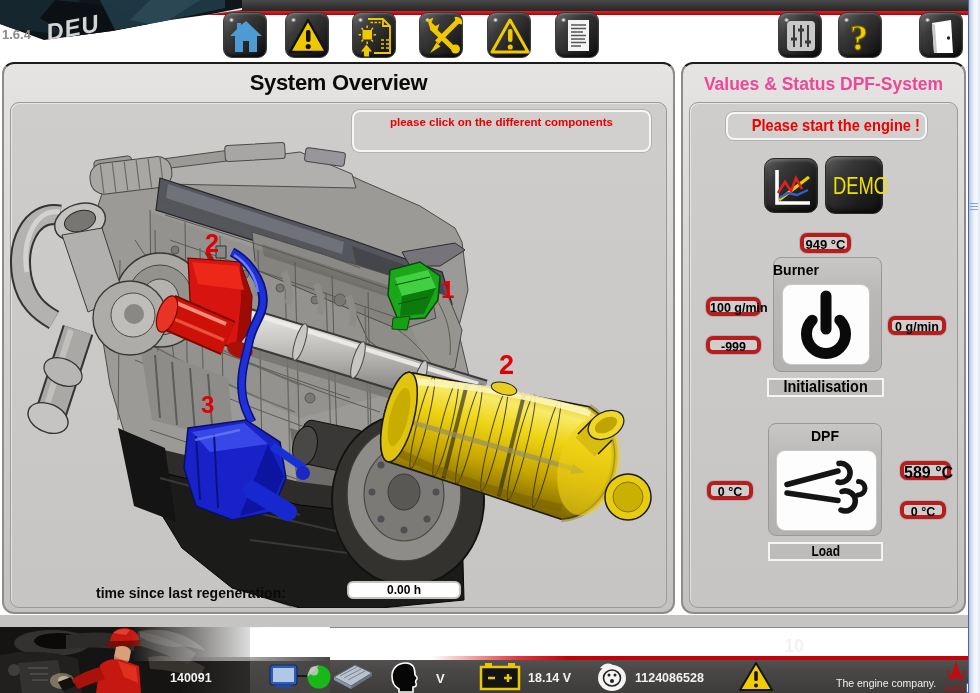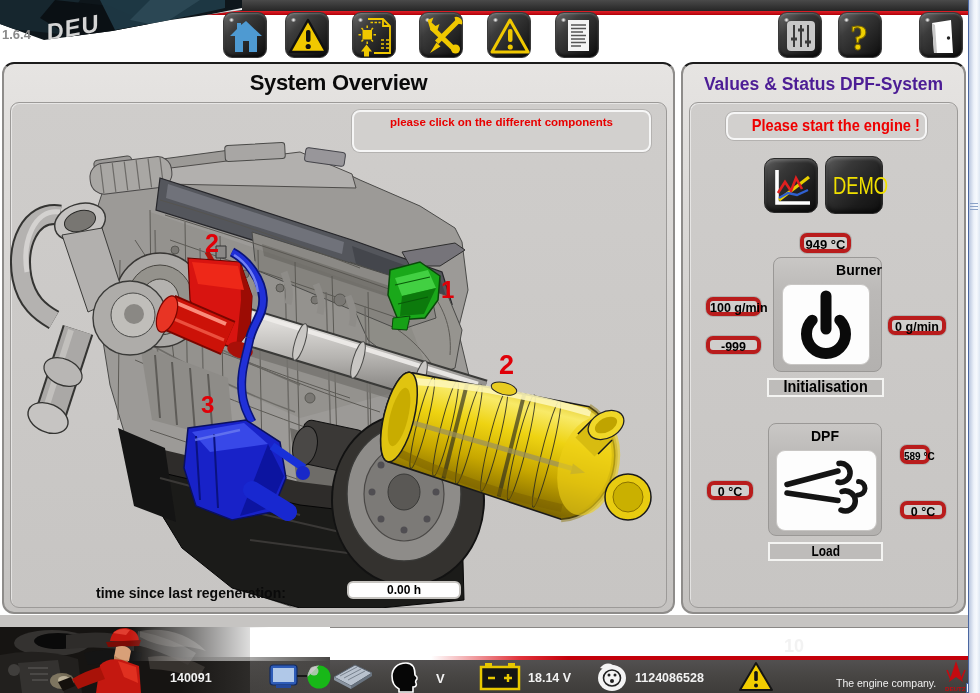--- a/index.html
+++ b/index.html
@@ -14,21 +14,21 @@
 .tbtn{top:12px;width:44px;height:46px;border-radius:9px;background:linear-gradient(135deg,#6a6a6a 0%,#3c3c3c 30%,#1e1e1e 75%,#0c0c0c 100%);box-shadow:inset 0 1px 2px rgba(255,255,255,.25), inset 0 -2px 3px rgba(0,0,0,.6);border:1px solid #3a3a3a}
 .glint{position:absolute;left:5px;top:5px;width:5px;height:4px;border-radius:50%;background:radial-gradient(circle,#ffffff 0%,rgba(255,255,255,.1) 80%)}
 .tbtn svg{position:absolute;left:0;top:0}
 
 .panel{background:linear-gradient(180deg,#e6e4e2 0%,#d4d2d0 45%,#c4c2c0 100%);border:2px solid #8e8c8a;border-top-color:#1c1c1c;border-radius:12px}
 .inner{background:linear-gradient(180deg,#cfcdcb,#c7c5c3);border:1px solid #9c9a98;border-radius:9px;box-shadow:inset 1px 1px 0 rgba(255,255,255,.5)}
 #lpanel{left:2px;top:62px;width:673px;height:552px}
 #lhead{left:2px;top:70px;width:673px;text-align:center;font-size:22px;font-weight:bold;color:#0a0a0a;letter-spacing:-.3px}
 #linner{left:10px;top:102px;width:657px;height:506px}
 #rpanel{left:681px;top:62px;width:285px;height:552px}
-#rhead{left:681px;top:74px;width:285px;text-align:center;font-size:17.5px;font-weight:bold;color:#4c1d95}
+#rhead{left:681px;top:74px;width:285px;text-align:center;font-size:17.5px;font-weight:bold;color:#ec4899}
 #rinner{left:689px;top:102px;width:269px;height:506px}
 
 .msgbox{background:#d2d0ce;border:2px solid #f6f6f6;border-radius:8px;box-shadow:0 0 0 1px #b4b2b0}
 #lmsg{left:352px;top:110px;width:299px;height:42px}
 #lmsgtext{left:352px;top:116px;width:299px;text-align:center;font-size:11.5px;font-weight:bold;color:#e80000}
 #rmsg{left:726px;top:112px;width:201px;height:28px}
 #rmsgtext{left:726px;top:116px;width:219px;text-align:center;font-size:17px;font-weight:bold;color:#ee0000}
 
 .vbox{background:#d0cecc;border:4px solid #b91c1c;border-radius:7px;box-shadow:0 0 0 1px #b2b0ae;text-align:center;font-weight:bold;color:#000;font-size:12.5px;white-space:nowrap}
 
@@ -411,21 +411,21 @@
         <path d="M14 41 L44 18" stroke="#e8d000" stroke-width="3.2"></path>
         <path d="M13 34 L20 23 L26 32 L31 19 L37 30" stroke="#e02020" stroke-width="2.6"></path>
         <path d="M14 39 L23 34 L32 36 L43 31" stroke="#3060d0" stroke-width="2.4"></path>
       </g>
     </svg></div>
 <div class="abs kbtn" style="left:825px;top:156px;width:58px;height:58px;color:#f0e000;font-weight:normal;font-size:23px;text-align:center;line-height:58px"><span class="cx" style="transform:scaleX(.8)">DEMO</span></div>
 
 <div class="abs vbox" style="left:800px;top:233px;width:51px;height:20px;line-height:16px;font-size:13px">949 °C</div>
 
 <div class="abs spanel" style="left:773px;top:257px;width:109px;height:115px"></div>
-<div class="abs b" style="left:773px;top:262px;width:109px;text-align:right;font-size:14px">Burner</div>
+<div class="abs b" style="left:773px;top:262px;width:109px;text-align:left;font-size:14px">Burner</div>
 <div class="abs whitebox" style="left:782px;top:284px;width:88px;height:81px"></div>
 <svg class="abs" style="left:782px;top:284px" width="88" height="81" viewBox="0 0 88 81">
  <g fill="none" stroke="#0a0a0a" stroke-linecap="round">
   <path d="M30.2 36.2 A 19.5 19.5 0 1 0 57.8 36.2" stroke-width="11"></path>
   <path d="M44 12 L44 45" stroke-width="11"></path>
  </g>
 </svg>
 <div class="abs vbox" style="left:706px;top:297px;width:55px;height:19px;line-height:15px;font-size:12.5px">100 g/min</div>
 <div class="abs vbox" style="left:706px;top:336px;width:55px;height:18px;line-height:14px;font-size:12.5px">-999</div>
 <div class="abs vbox" style="left:888px;top:316px;width:58px;height:19px;line-height:15px;font-size:12.5px">0 g/min</div>
@@ -437,21 +437,21 @@
 <svg class="abs" style="left:776px;top:450px" width="101" height="81" viewBox="0 0 101 81">
  <g fill="none" stroke="#141414" stroke-linecap="round">
   <path d="M11 34.5 L62 21" stroke-width="5.5"></path>
   <path d="M11 43 L62 50.5" stroke-width="5.5"></path>
   <path d="M63 13.5 A 9.5 9.5 0 1 1 62 32" stroke-width="5.5"></path>
   <path d="M82.5 31.5 A 6.5 6.5 0 1 1 82 45" stroke-width="5"></path>
   <path d="M66 41.5 A 10 10 0 1 1 65 60" stroke-width="5.5"></path>
  </g>
 </svg>
 <div class="abs vbox" style="left:707px;top:481px;width:46px;height:19px;line-height:15px;font-size:12.5px">0 °C</div>
-<div class="abs vbox" style="left:900px;top:445px;width:30px;height:19px;line-height:15px;font-size:10px">589 °C</div>
+<div class="abs vbox" style="left:900px;top:461px;width:51px;height:19px;line-height:15px;font-size:16px">589 °C</div>
 <div class="abs vbox" style="left:900px;top:501px;width:46px;height:18px;line-height:14px;font-size:12.5px">0 °C</div>
 <div class="abs wbar" style="left:768px;top:542px;width:115px;height:19px;font-size:14px;line-height:14px"><span class="cx">Load</span></div>
 
 <div class="abs" id="grayband"></div>
 <div class="abs" id="fwhite"></div>
 <div class="abs" id="fredline"></div>
 <div class="abs" id="fdark"></div>
 
 <svg class="abs" style="left:0;top:627px" width="330" height="66" viewBox="0 0 330 66">
  <defs>

